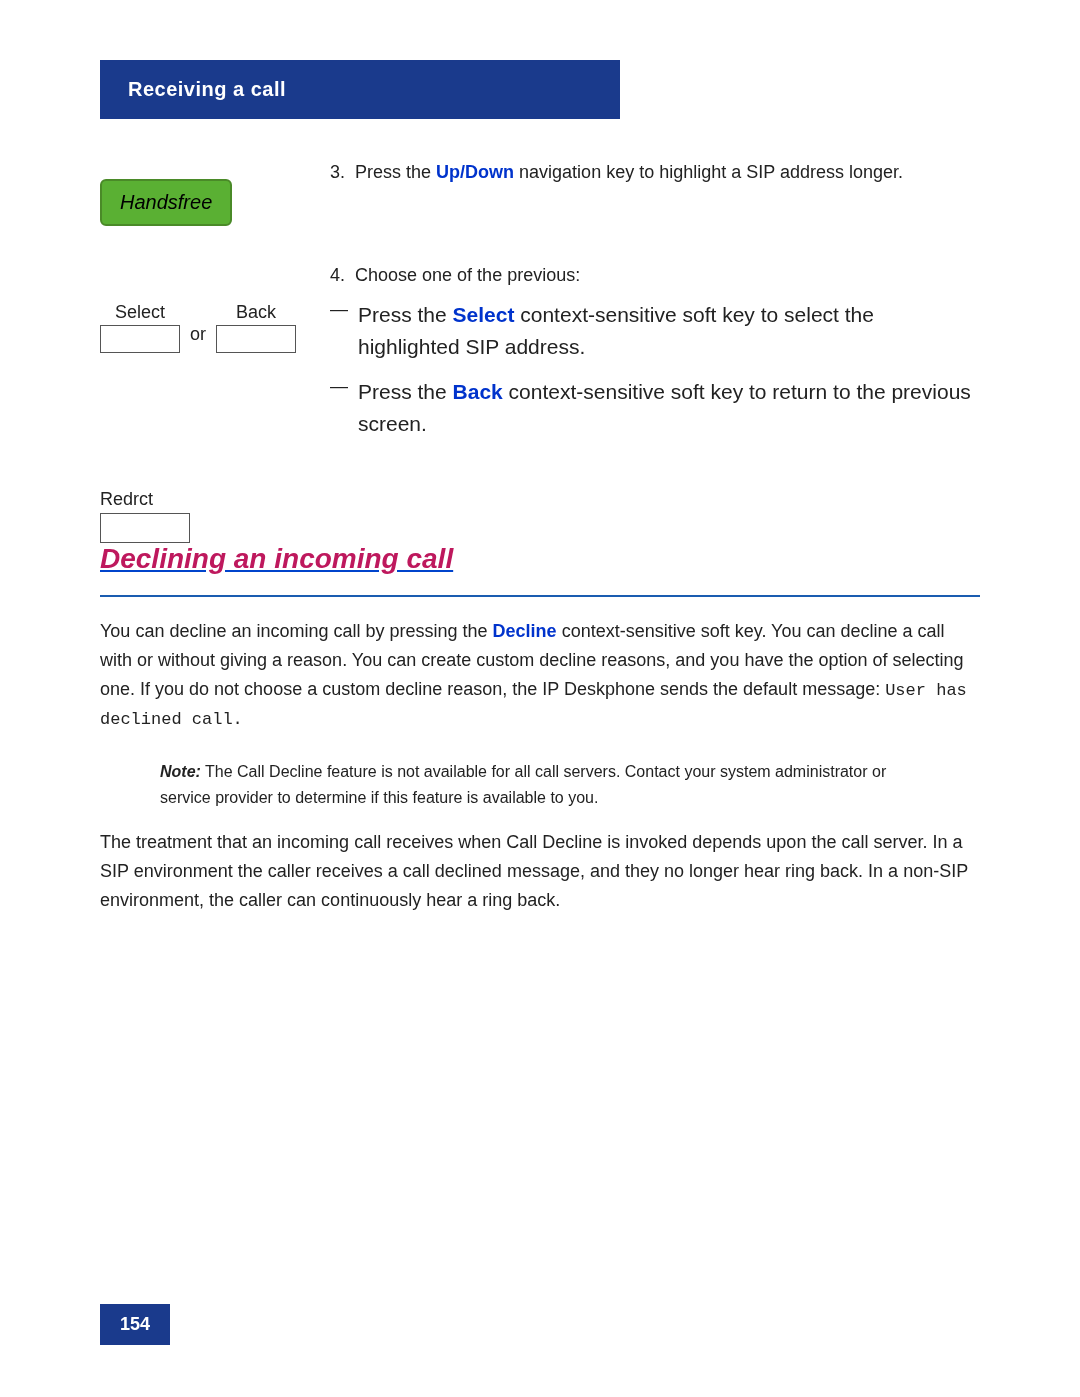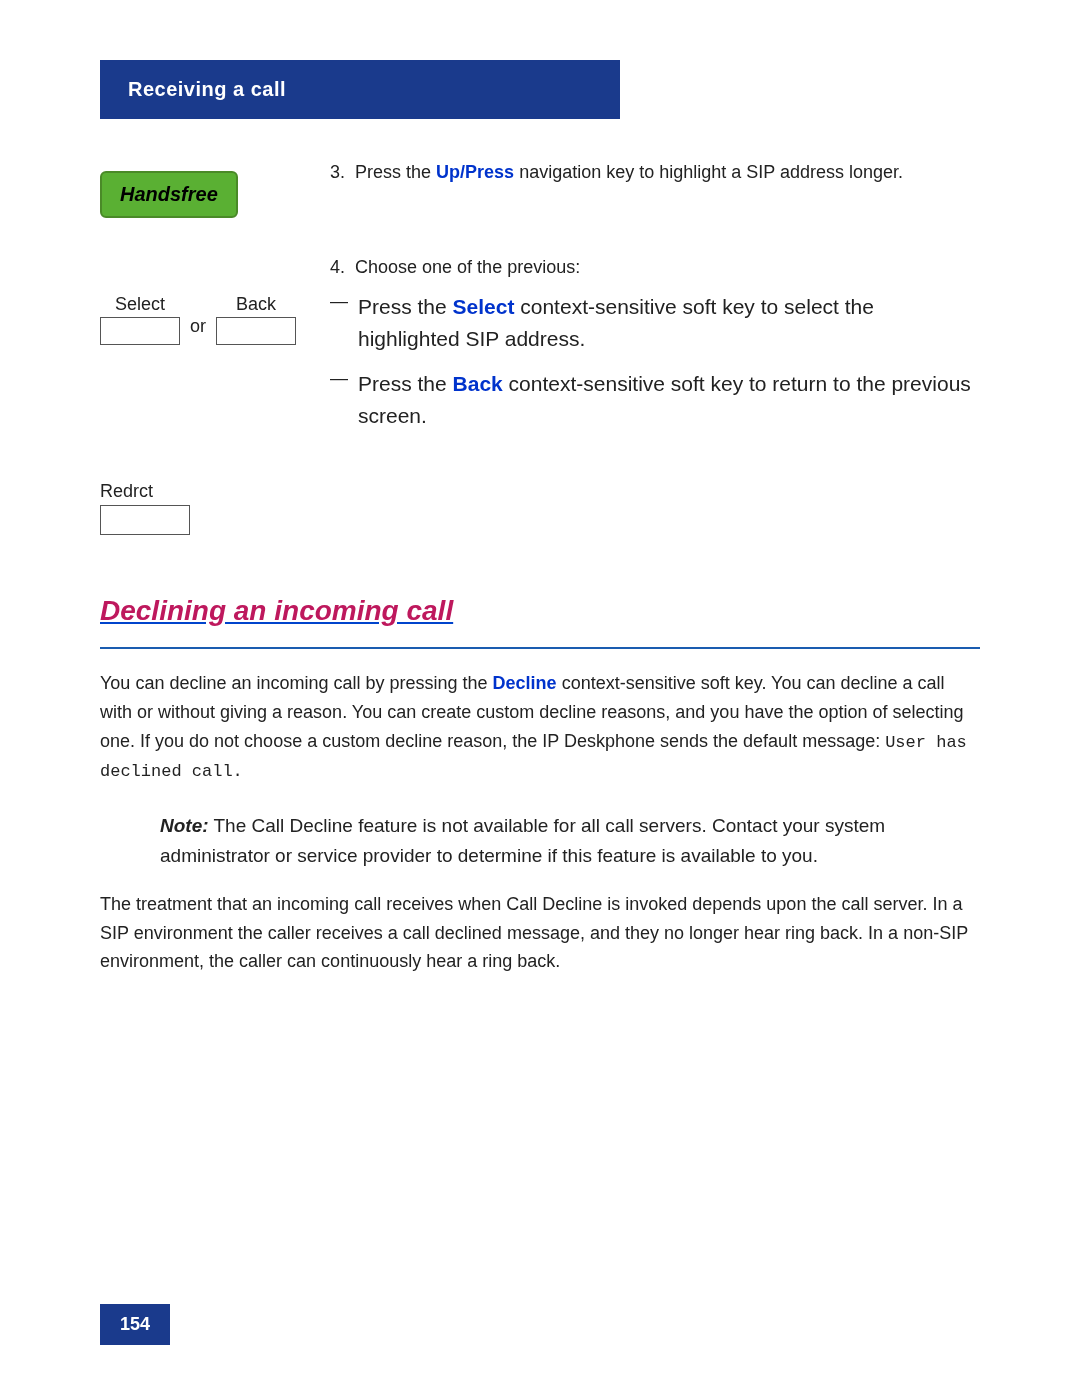--- a/index.html
+++ b/index.html
@@ -62,25 +62,25 @@
 
     
     .handsfree-btn {
       background: #5ab033;
       border: 2px solid #4a8a28;
       border-radius: 6px;
       padding: 10px 18px;
       display: inline-block;
       color: #000;
       font-size: 20px;
-      font-weight: bold;
+      font-weight: normal;
       font-style: italic;
       min-width: 110px;
       text-align: center;
-      margin-top: 12px;
+      margin-top: 20px;
       position: relative;
     }
     .handsfree-btn::after {
       content: '';
       display: block;
       font-size: 10px;
       color: #2d6010;
       text-align: center;
     }
 
@@ -149,21 +149,20 @@
     }
     .sub-step-text {
       font-size: 21px;
       line-height: 1.5;
     }
 
     
     .step5-area {
       display: flex;
       align-items: flex-start;
-      margin-bottom: 60px;
     }
     .step5-image-col {
       width: 200px;
       flex-shrink: 0;
       display: flex;
       flex-direction: column;
       align-items: flex-start;
       padding-top: 0;
     }
 
@@ -204,21 +203,21 @@
       margin-bottom: 20px;
     }
     .monospace {
       font-family: 'Courier New', Courier, monospace;
       font-size: 17px;
     }
 
     
     .note-block {
       margin: 26px 60px 18px 60px;
-      font-size: 19px;
+      font-size: 16px;
       line-height: 1.6;
     }
     .note-label {
       font-weight: bold;
       font-style: italic;
     }
 
     
     .page-number-box {
       position: absolute;
@@ -244,21 +243,21 @@
 
   <div class="step-area">
     <div class="step-image-col">
       <div class="handsfree-btn">
         <span>Handsfree</span>
       </div>
     </div>
     <div class="step-text-col">
       <p class="step-text">
         <span>3.</span>&nbsp;
-        <span>Press the </span><span class="bold-blue">Up/Press</span><span> navigation key to highlight a SIP address longer.</span>
+        <span>Press the </span><span class="bold-blue">Up/Down</span><span> navigation key to highlight a SIP address longer.</span>
       </p>
     </div>
   </div>
 
   <div class="step4-area">
     <div class="step4-image-col">
       <div class="select-back-row">
         <div class="label-above">
           <span class="lbl">Select</span>
           <span class="soft-key-box"></span>

